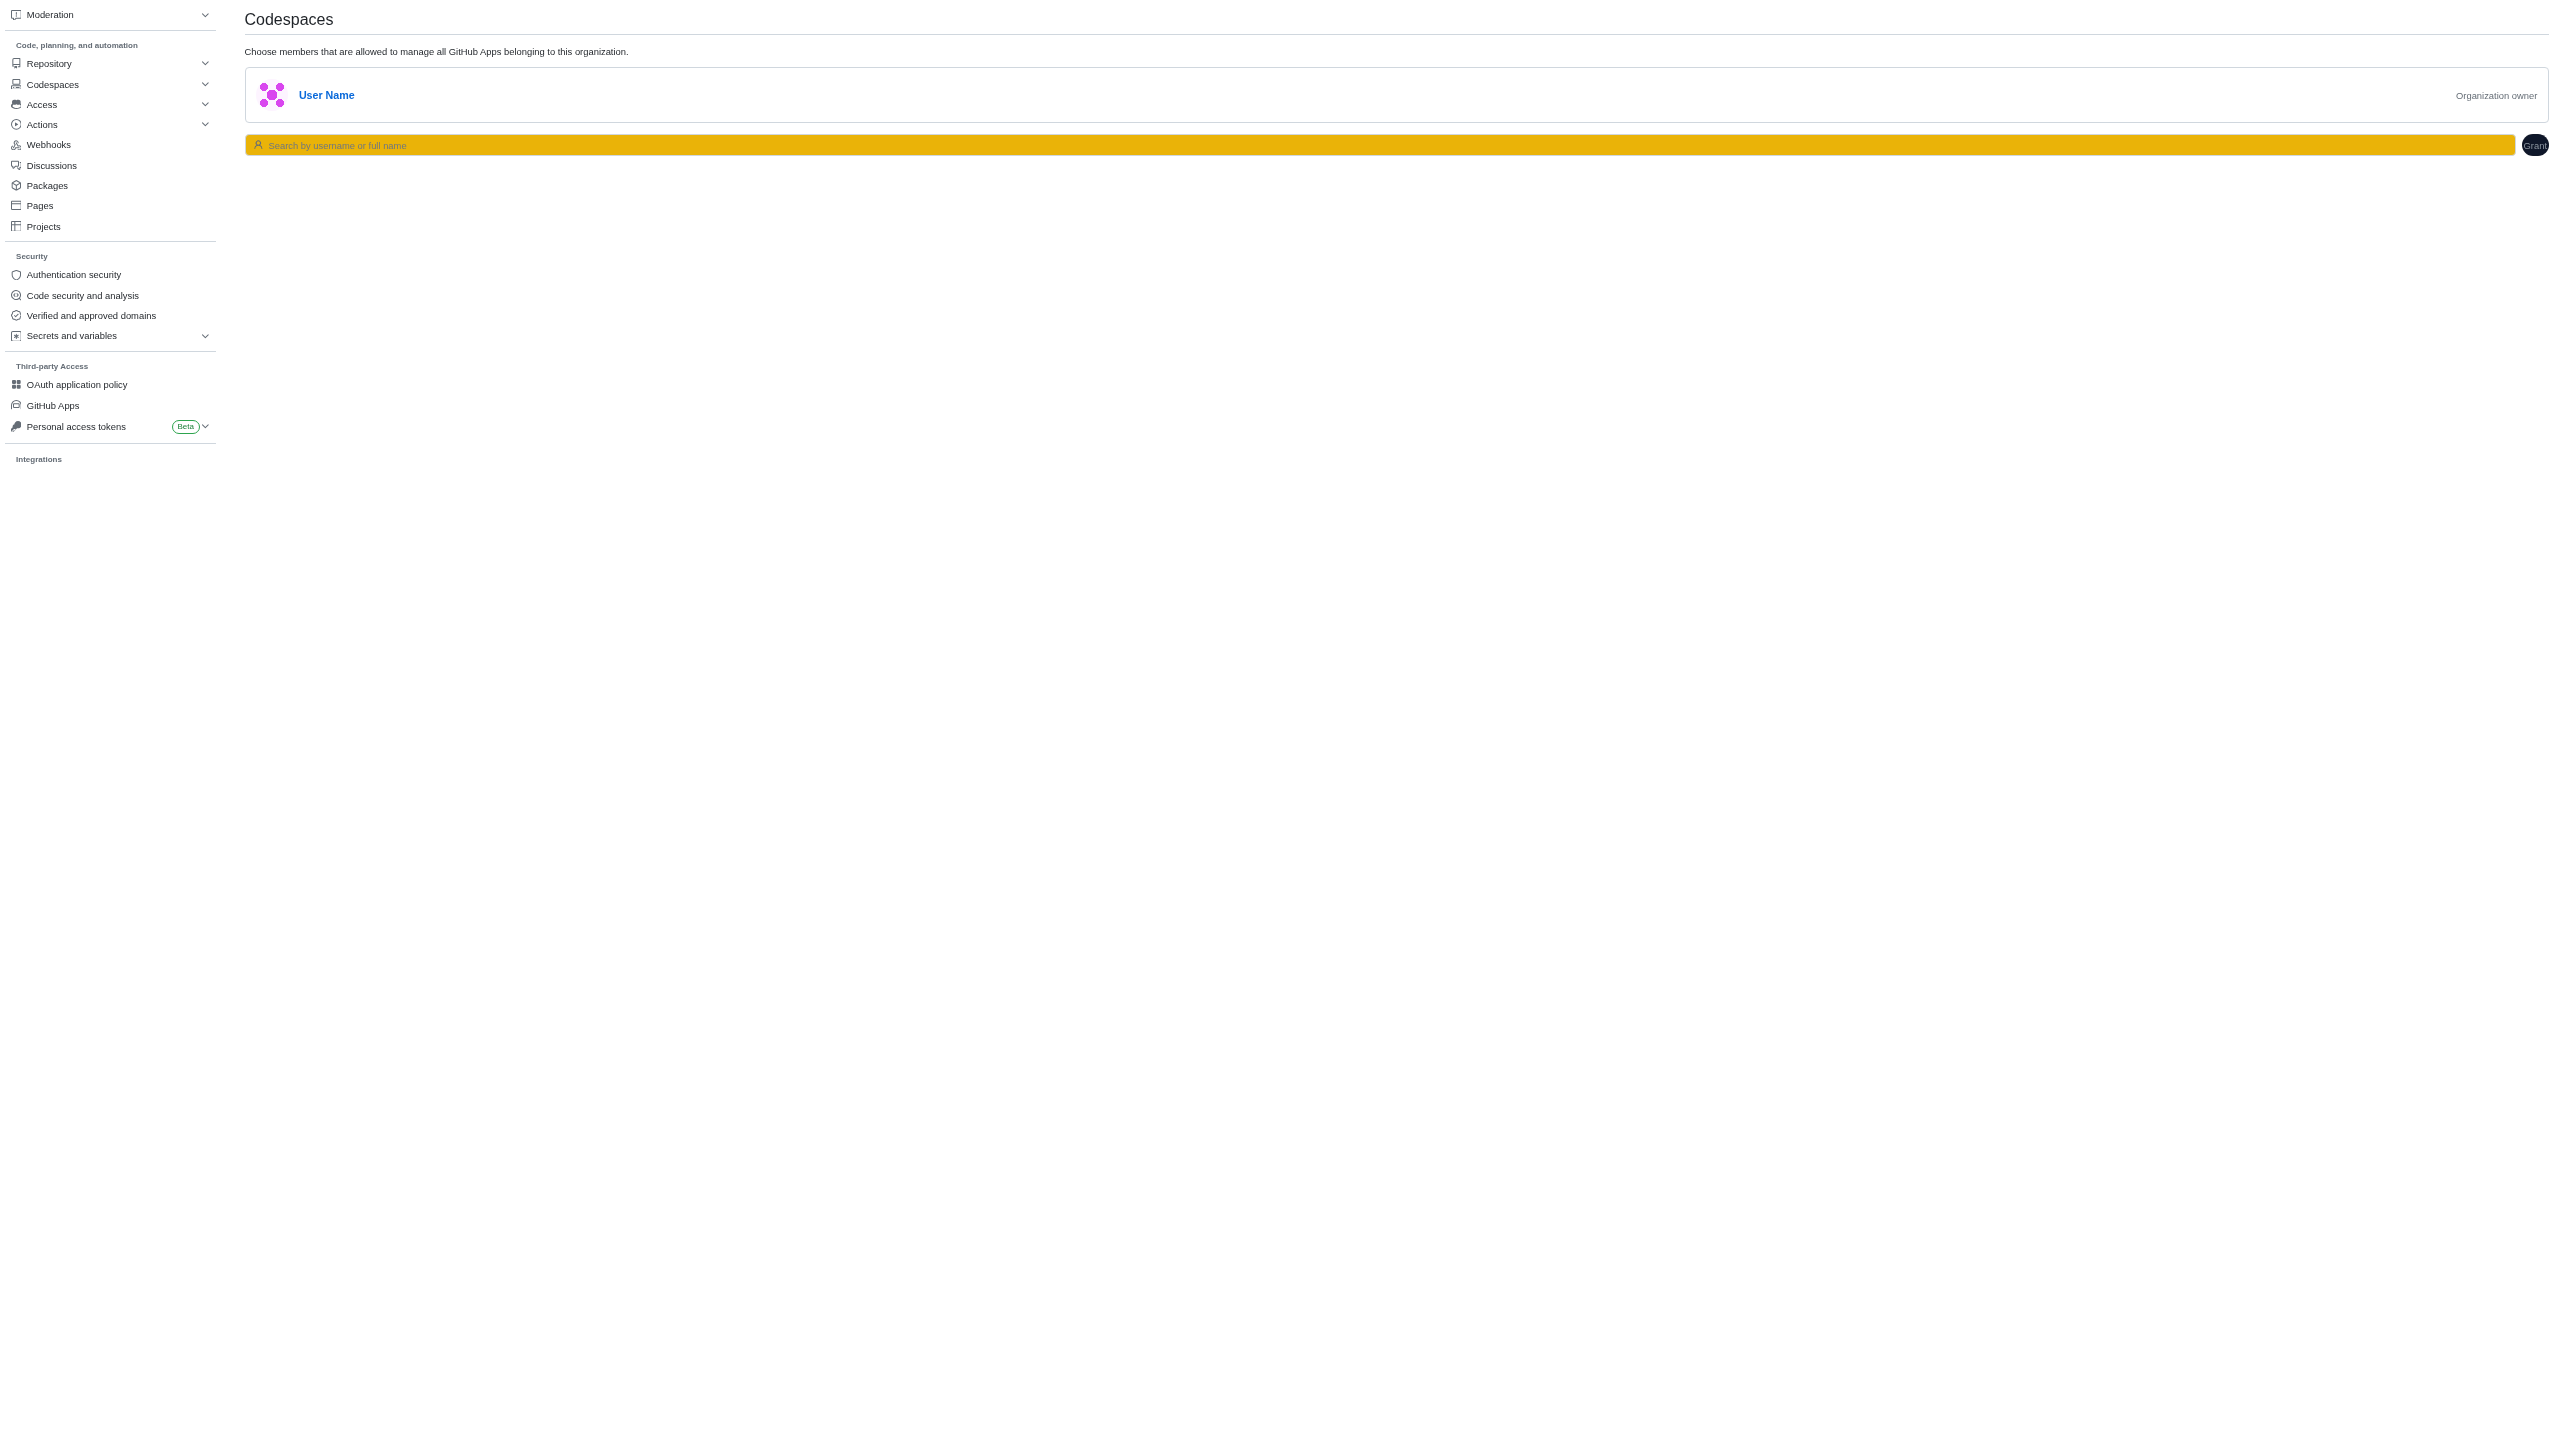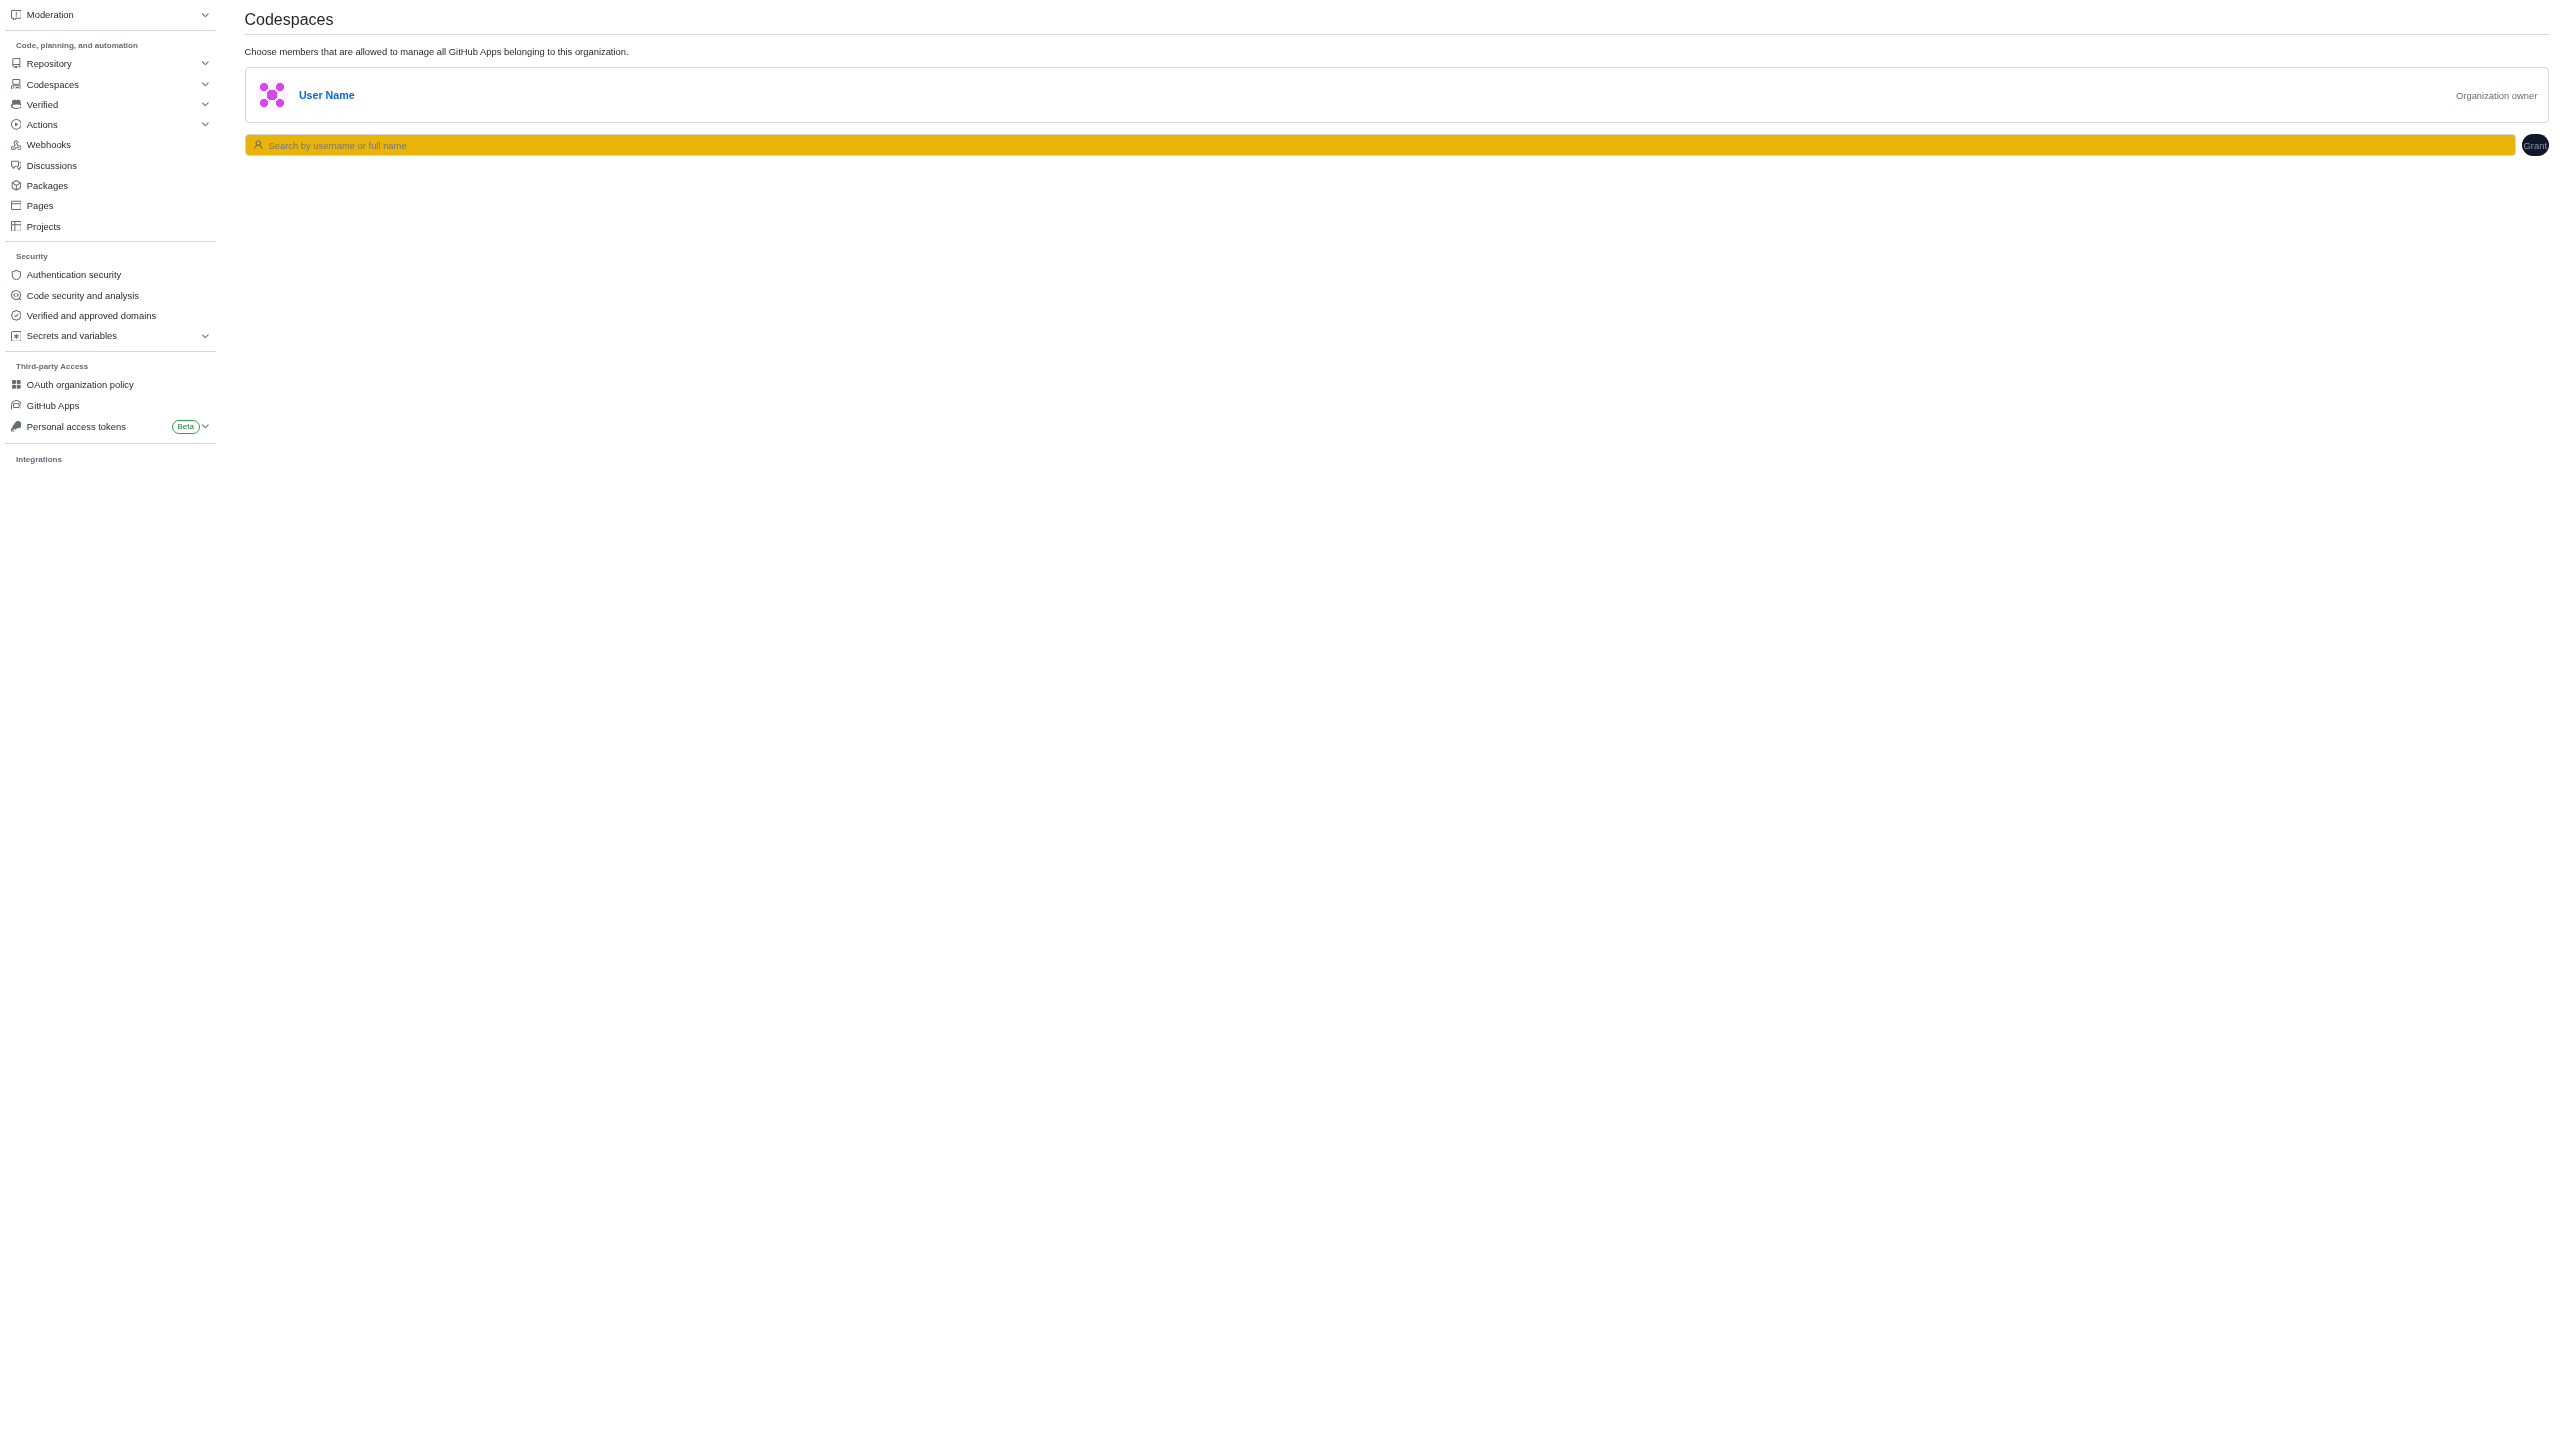--- a/index.html
+++ b/index.html
@@ -209,21 +209,21 @@
           </svg>
       </span>
     </a>
 
     <a class="nav-item">
       <span class="icon">
         <svg viewBox="0 0 16 16" width="10.7" height="10.7" fill="currentColor">
             <path d="M7.998 15.035c-4.562 0-7.873-2.914-7.998-3.749V9.338c.085-.628.677-1.686 1.588-2.065.013-.07.024-.143.036-.218.029-.183.06-.384.126-.612-.201-.508-.254-1.084-.254-1.656 0-.87.128-1.769.693-2.484.579-.733 1.494-1.124 2.724-1.261 1.206-.134 2.262.034 2.944.765.05.053.096.108.139.165.044-.057.094-.112.143-.165.682-.731 1.738-.899 2.944-.765 1.23.137 2.145.528 2.724 1.261.566.715.693 1.614.693 2.484 0 .572-.053 1.148-.254 1.656.66.228.98.429.126.612.12.075.23.148.36.218.911.379 1.503 1.437 1.588 2.065v1.948c-.125.835-3.436 3.749-7.998 3.749Zm0-1.5c3.321 0 5.97-1.507 6.498-1.97V9.474c-.06-.178-.343-.542-.572-.637-.149-.062-.266-.183-.358-.362-.057-.11-.106-.233-.152-.366-.39.017-.77.034-.114.05-.803.359-1.753.516-2.798.394l-.006-.001c-.864-.104-1.522-.381-1.977-.852-.048.042-.097.083-.148.122-.52.394-1.178.631-1.871.714-1.046.124-1.996-.033-2.8-.392-.037-.016-.075-.033-.113-.05-.046.133-.095.256-.152.366-.092.179-.209.3-.358.362-.229.095-.512.459-.572.637v2.091c.528.463 3.177 1.97 6.498 1.97ZM5.224 5.22c-.143.152-.372.279-.672.279-.3 0-.529-.127-.672-.279-.307-.327-.335-.989-.335-1.433 0-.444.028-1.106.335-1.433.143-.152.372-.279.672-.279.3 0 .529.127.672.279.307.327.335.989.335 1.433 0 .444-.028 1.106-.335 1.433Zm6.56 0c-.143.152-.372.279-.672.279-.3 0-.529-.127-.672-.279-.307-.327-.335-.989-.335-1.433 0-.444.028-1.106.335-1.433.143-.152.372-.279.672-.279.3 0 .529.127.672.279.307.327.335.989.335 1.433 0 .444-.028 1.106-.335 1.433Z"></path>
           </svg>
       </span>
-      <span class="label">Verified</span>
+      <span class="label">Access</span>
       <span class="chevron">
         <svg viewBox="0 0 16 16" width="10.7" height="10.7" fill="currentColor">
             <path d="M12.78 5.22a.749.749 0 0 1 0 1.06l-4.25 4.25a.749.749 0 0 1-1.06 0L3.22 6.28a.749.749 0 1 1 1.06-1.06L8 8.94l3.72-3.72a.749.749 0 0 1 1.06 0Z"></path>
           </svg>
       </span>
     </a>
 
     <a class="nav-item">
       <span class="icon">
         <svg viewBox="0 0 16 16" width="10.7" height="10.7" fill="currentColor">
@@ -335,21 +335,21 @@
     <div class="nav-sep"></div>
 
     <div class="nav-group-header">Third-party Access</div>
 
     <a class="nav-item">
       <span class="icon">
         <svg viewBox="0 0 16 16" width="10.7" height="10.7" fill="currentColor">
             <path d="M1.5 3.25c0-.966.784-1.75 1.75-1.75h2.5c.966 0 1.75.784 1.75 1.75v2.5A1.75 1.75 0 0 1 5.75 7.5h-2.5A1.75 1.75 0 0 1 1.5 5.75Zm7 0c0-.966.784-1.75 1.75-1.75h2.5c.966 0 1.75.784 1.75 1.75v2.5a1.75 1.75 0 0 1-1.75 1.75h-2.5A1.75 1.75 0 0 1 8.5 5.75Zm-7 7c0-.966.784-1.75 1.75-1.75h2.5c.966 0 1.75.784 1.75 1.75v2.5a1.75 1.75 0 0 1-1.75 1.75h-2.5a1.75 1.75 0 0 1-1.75-1.75Zm7 0c0-.966.784-1.75 1.75-1.75h2.5c.966 0 1.75.784 1.75 1.75v2.5a1.75 1.75 0 0 1-1.75 1.75h-2.5a1.75 1.75 0 0 1-1.75-1.75Z"></path>
           </svg>
       </span>
-      <span class="label">OAuth organization policy</span>
+      <span class="label">OAuth application policy</span>
     </a>
 
     <a class="nav-item">
       <span class="icon">
         <svg viewBox="0 0 16 16" width="10.7" height="10.7" fill="currentColor">
             <path d="M0 8a8 8 0 1 1 16 0v5.25a.75.75 0 0 1-1.5 0V8a6.5 6.5 0 1 0-13 0v5.25a.75.75 0 0 1-1.5 0Zm3-1.25C3 5.784 3.784 5 4.75 5h6.5c.966 0 1.75.784 1.75 1.75v3.5A1.75 1.75 0 0 1 11.25 12h-6.5A1.75 1.75 0 0 1 3 10.25Zm1.75-.25a.25.25 0 0 0-.25.25v3.5c0 .138.112.25.25.25h6.5a.25.25 0 0 0 .25-.25v-3.5a.25.25 0 0 0-.25-.25Z"></path>
           </svg>
       </span>
       <span class="label">GitHub Apps</span>
     </a>

